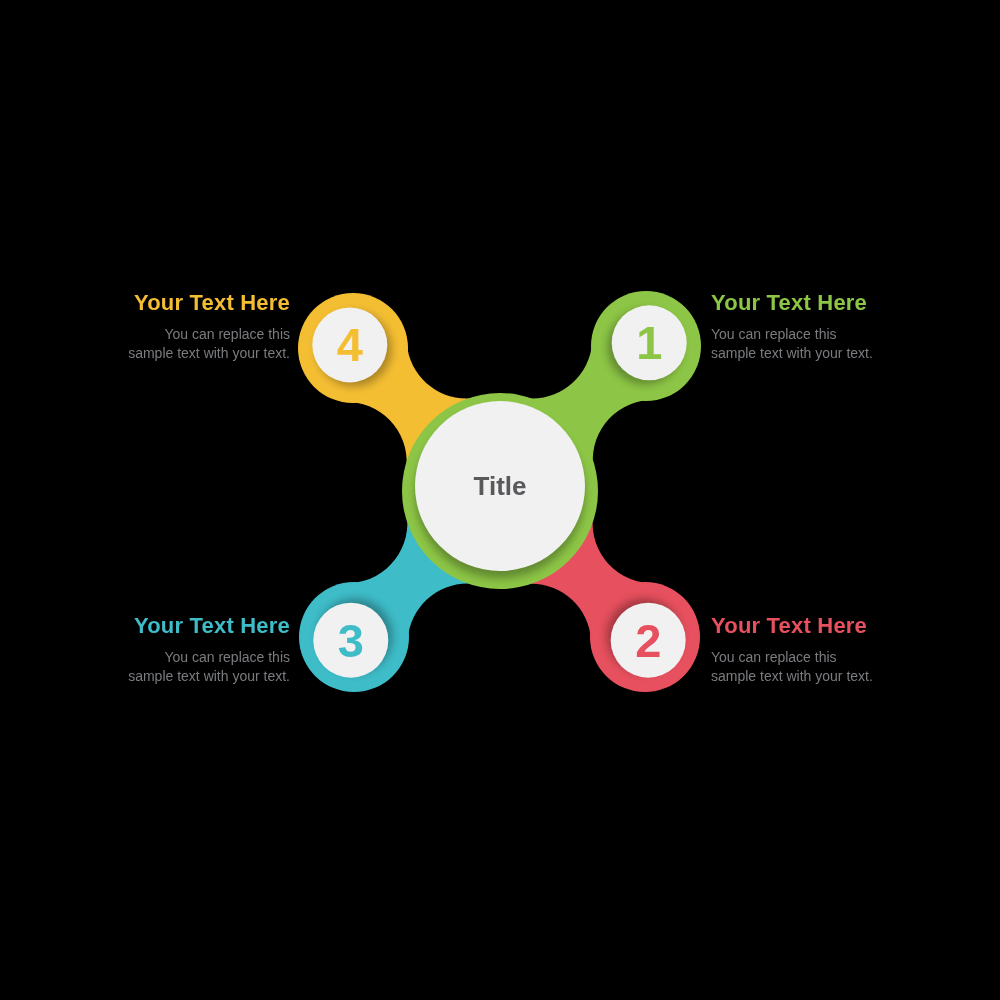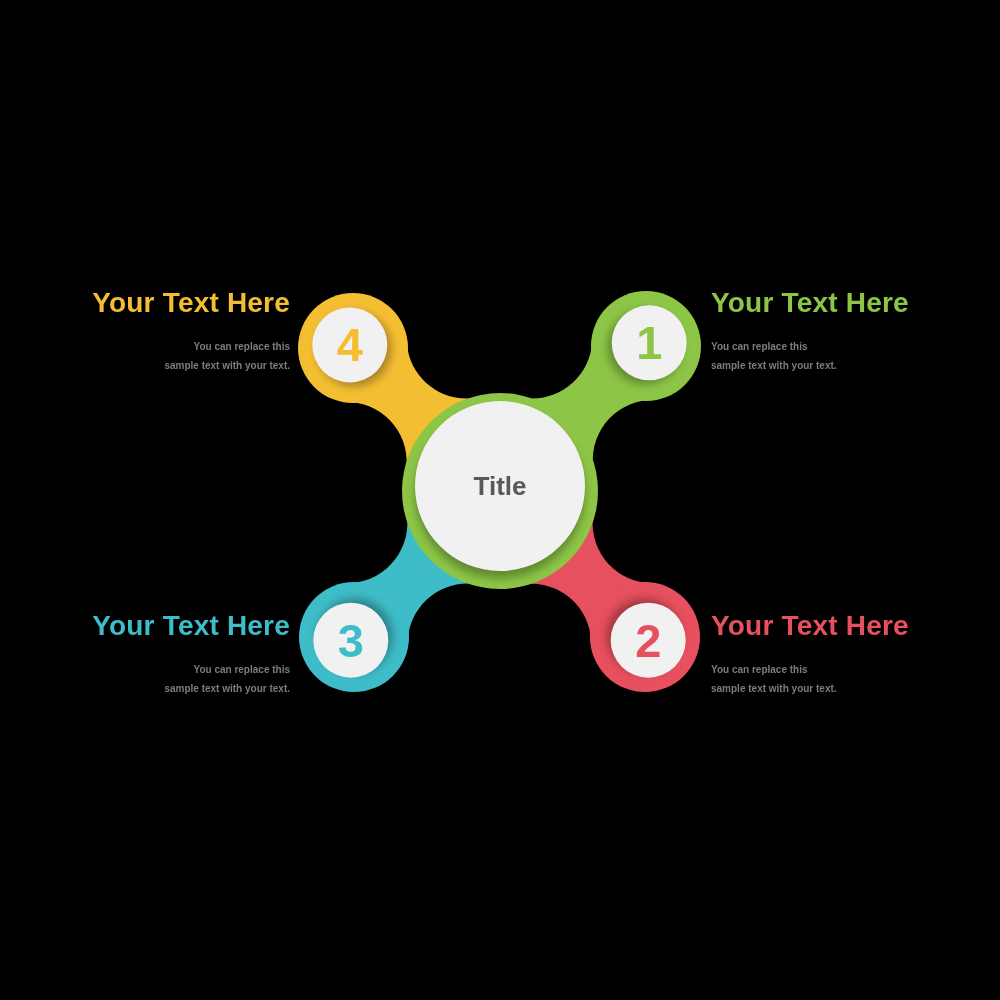--- a/index.html
+++ b/index.html
@@ -10,22 +10,22 @@
   }
   .stage{position:relative;width:1000px;height:1000px;}
   svg.diagram{position:absolute;left:0;top:0;}
   .title-text{font-family:"Liberation Sans",sans-serif;font-size:26px;font-weight:700;}
   .num-text{font-family:"Liberation Sans",sans-serif;font-size:47px;font-weight:700;}
   .text-block{position:absolute;width:250px;}
   .tb-tl{left:40px;top:290px;text-align:right;}
   .tb-tr{left:711px;top:290px;text-align:left;}
   .tb-bl{left:40px;top:613px;text-align:right;}
   .tb-br{left:711px;top:613px;text-align:left;}
-  .tb-heading{font-size:28px;line-height:26px;font-weight:700;letter-spacing:.2px;}
-  .tb-body{margin-top:21px;font-size:10px;line-height:19px;font-weight:700;}
+  .tb-heading{font-size:22px;line-height:26px;font-weight:700;letter-spacing:.2px;}
+  .tb-body{margin-top:9px;font-size:14px;line-height:19px;font-weight:400;}
 </style>
 </head>
 <body style="background: rgb(0, 0, 0);">
 
 <div class="stage">
 
   <svg class="diagram" width="1000" height="1000" viewBox="0 0 1000 1000">
     <defs>
       <filter id="soft" x="-80%" y="-80%" width="260%" height="260%">
         <feGaussianBlur stdDeviation="4"></feGaussianBlur>

